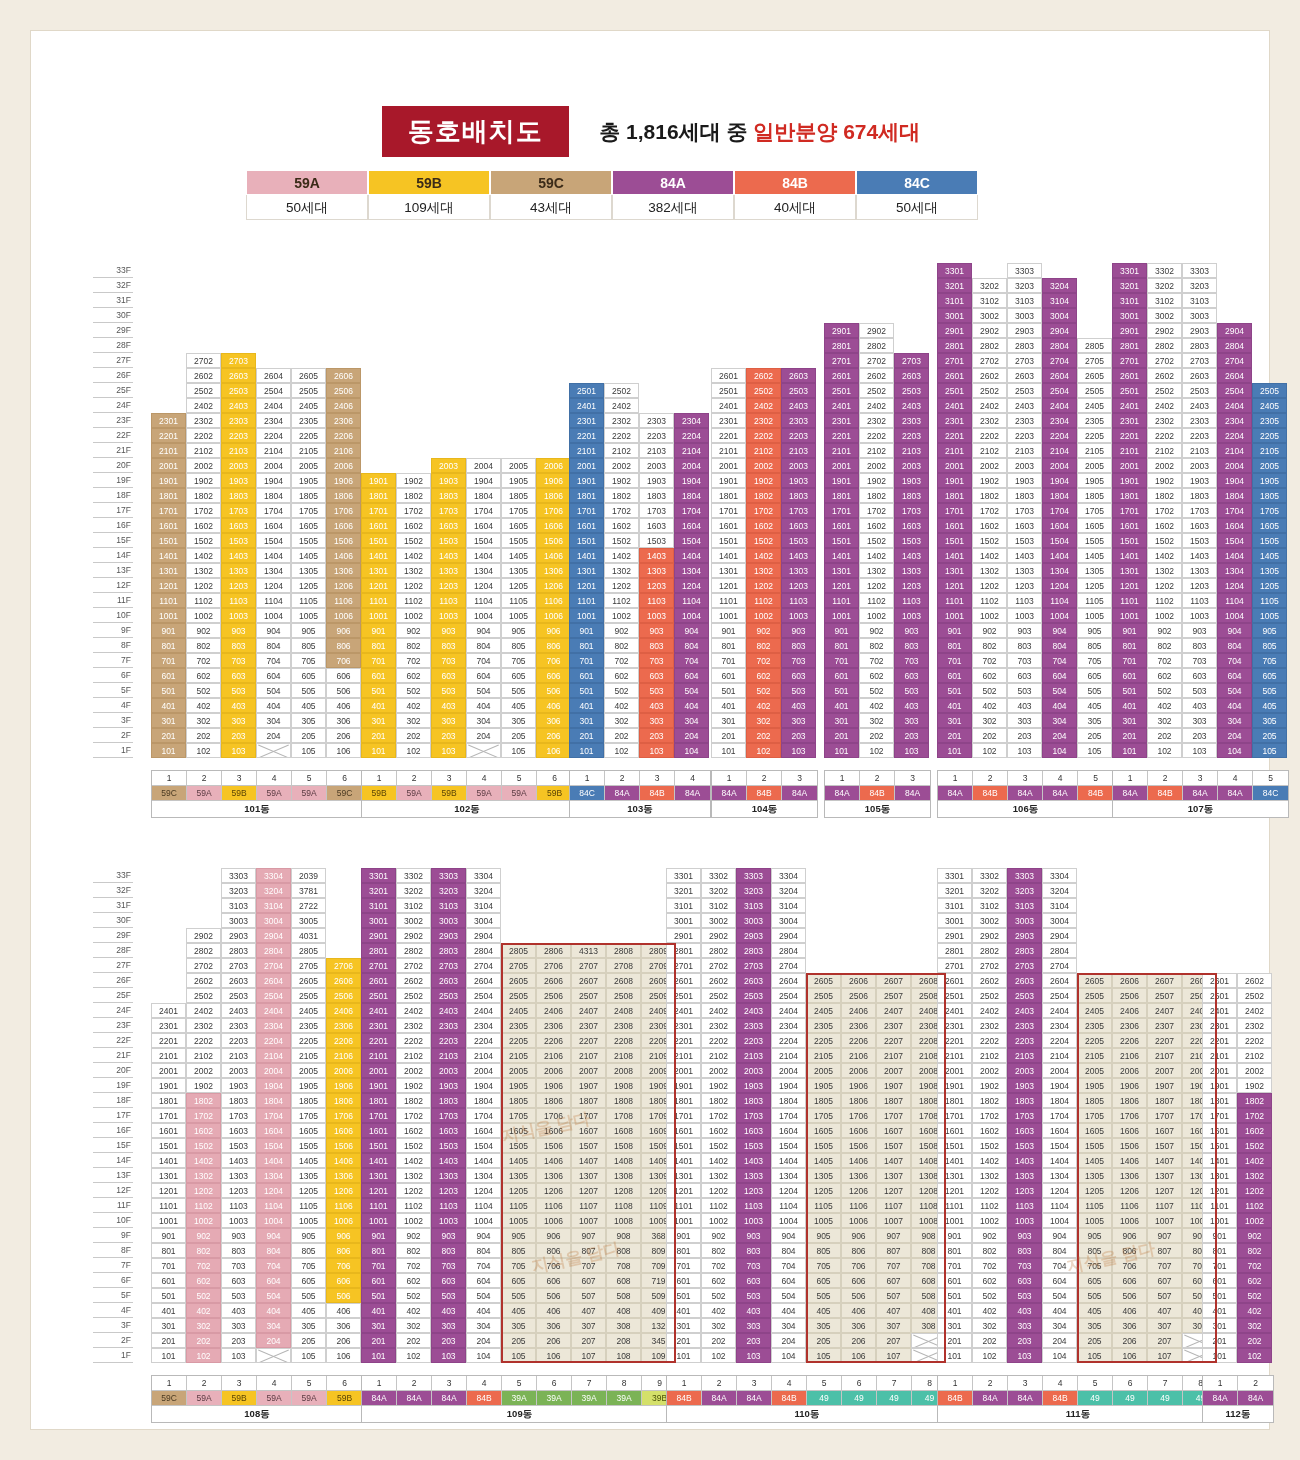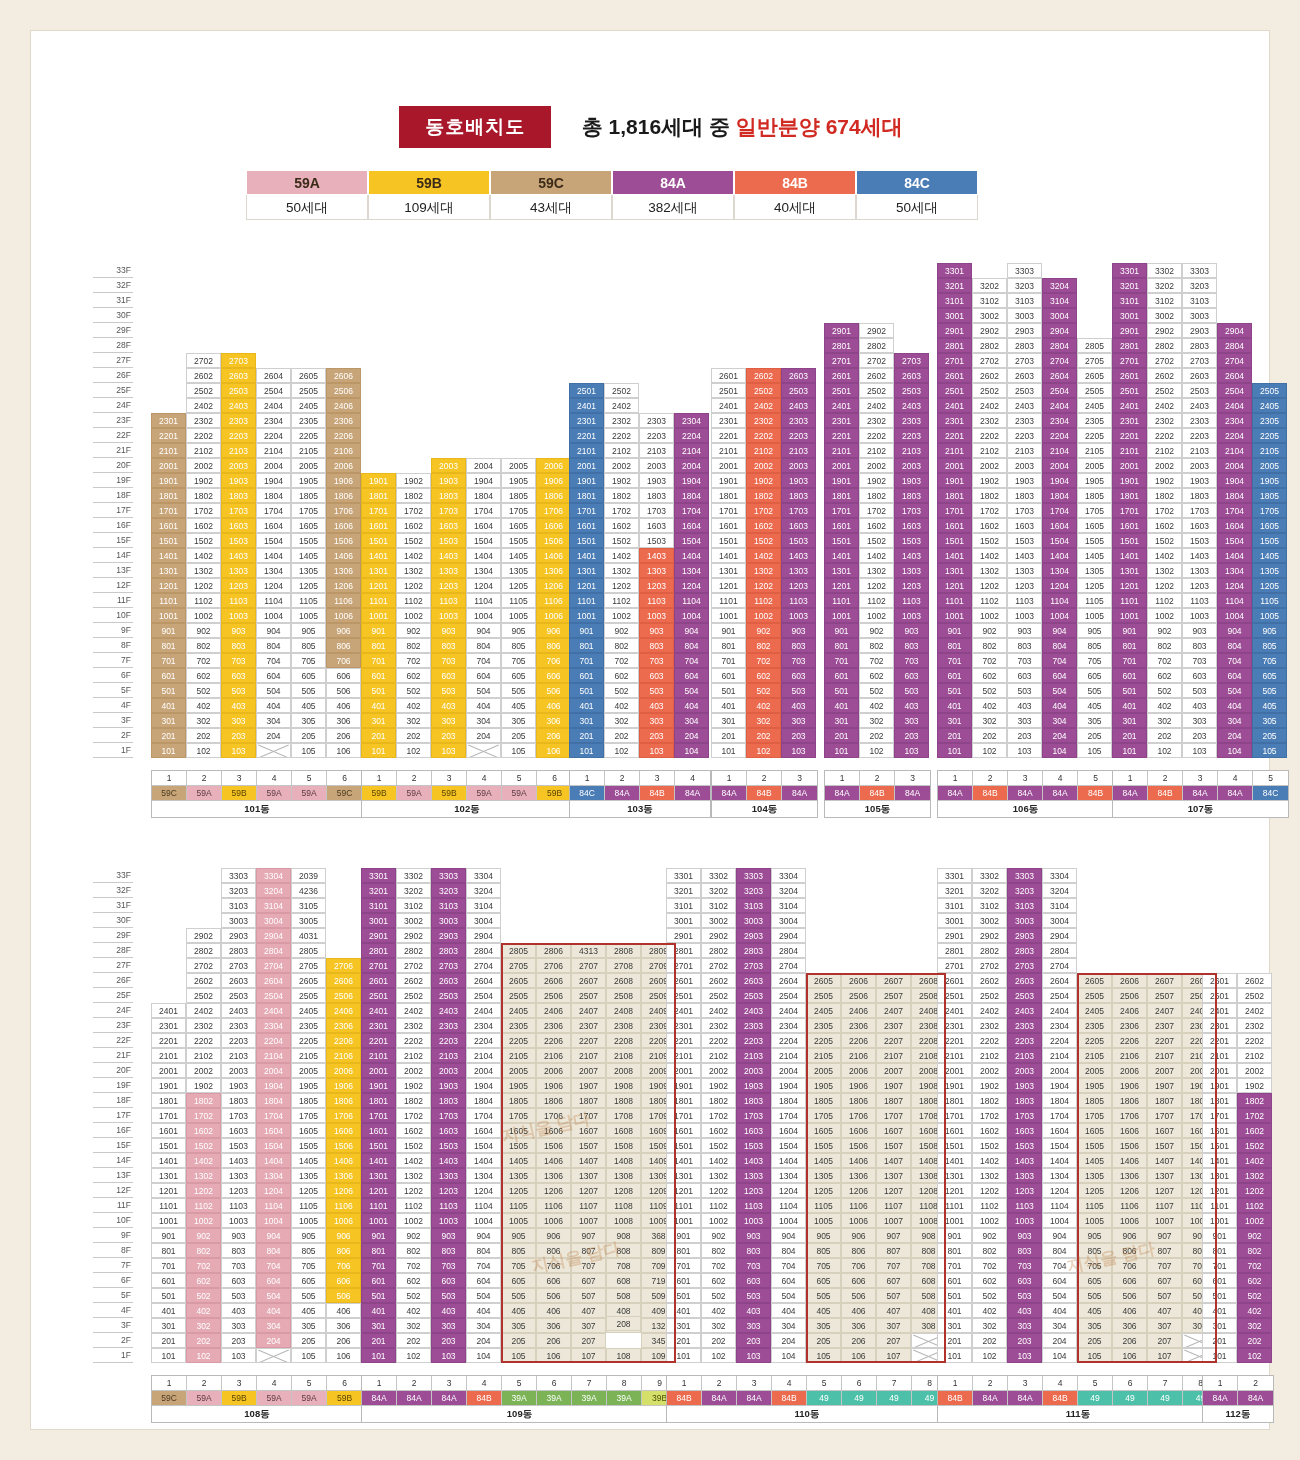--- a/index.html
+++ b/index.html
@@ -12,21 +12,21 @@
   }
   #sheet{
     position:absolute;left:30px;top:30px;width:1240px;height:1400px;
     background:#ffffff;border:1px solid #e0d8c8;box-sizing:border-box;
   }
 
   
   .hdr{position:absolute;left:0;top:75px;width:1240px;text-align:center;}
   .hdr-badge{
     display:inline-block;background:#a8182a;color:#fff;
-    font-size:19px;font-weight:bold;letter-spacing:1px;
+    font-size:26px;font-weight:bold;letter-spacing:1px;
     padding:8px 26px;vertical-align:middle;
   }
   .hdr-sub{
     display:inline-block;margin-left:26px;font-size:21px;font-weight:bold;
     color:#1a1a1a;vertical-align:middle;
   }
   .hdr-sub .em{color:#d02a22;}
 
   
   .legend{position:absolute;left:215px;top:139px;display:flex;}
@@ -1301,22 +1301,22 @@
         <div class="cell p59a" style="left: 105px; top: 360px;">904</div>
         <div class="cell p59a" style="left: 105px; top: 375px;">804</div>
         <div class="cell p59a" style="left: 105px; top: 390px;">704</div>
         <div class="cell p59a" style="left: 105px; top: 405px;">604</div>
         <div class="cell p59a" style="left: 105px; top: 420px;">504</div>
         <div class="cell p59a" style="left: 105px; top: 435px;">404</div>
         <div class="cell p59a" style="left: 105px; top: 450px;">304</div>
         <div class="cell p59a" style="left: 105px; top: 465px;">204</div>
         <div class="cell xx" style="left: 105px; top: 480px;"></div>
         <div class="cell w" style="left: 140px; top: 0px;">2039</div>
-        <div class="cell w" style="left: 140px; top: 15px;">4236</div>
-        <div class="cell w" style="left: 140px; top: 30px;">3105</div>
+        <div class="cell w" style="left: 140px; top: 15px;">3781</div>
+        <div class="cell w" style="left: 140px; top: 30px;">2722</div>
         <div class="cell w" style="left: 140px; top: 45px;">3005</div>
         <div class="cell w" style="left: 140px; top: 60px;">4031</div>
         <div class="cell w" style="left: 140px; top: 75px;">2805</div>
         <div class="cell w" style="left: 140px; top: 90px;">2705</div>
         <div class="cell w" style="left: 140px; top: 105px;">2605</div>
         <div class="cell w" style="left: 140px; top: 120px;">2505</div>
         <div class="cell w" style="left: 140px; top: 135px;">2405</div>
         <div class="cell w" style="left: 140px; top: 150px;">2305</div>
         <div class="cell w" style="left: 140px; top: 165px;">2205</div>
         <div class="cell w" style="left: 140px; top: 180px;">2105</div>
@@ -1623,21 +1623,21 @@
         <div class="cell beige" style="left: 245px; top: 315px;">1208</div>
         <div class="cell beige" style="left: 245px; top: 330px;">1108</div>
         <div class="cell beige" style="left: 245px; top: 345px;">1008</div>
         <div class="cell beige" style="left: 245px; top: 360px;">908</div>
         <div class="cell beige" style="left: 245px; top: 375px;">808</div>
         <div class="cell beige" style="left: 245px; top: 390px;">708</div>
         <div class="cell beige" style="left: 245px; top: 405px;">608</div>
         <div class="cell beige" style="left: 245px; top: 420px;">508</div>
         <div class="cell beige" style="left: 245px; top: 435px;">408</div>
         <div class="cell beige" style="left: 245px; top: 450px;">308</div>
-        <div class="cell beige" style="left: 245px; top: 448px;">208</div>
+        <div class="cell beige" style="left: 245px; top: 465px;">208</div>
         <div class="cell beige" style="left: 245px; top: 480px;">108</div>
         <div class="cell beige" style="left: 280px; top: 75px;">2809</div>
         <div class="cell beige" style="left: 280px; top: 90px;">2709</div>
         <div class="cell beige" style="left: 280px; top: 105px;">2609</div>
         <div class="cell beige" style="left: 280px; top: 120px;">2509</div>
         <div class="cell beige" style="left: 280px; top: 135px;">2409</div>
         <div class="cell beige" style="left: 280px; top: 150px;">2309</div>
         <div class="cell beige" style="left: 280px; top: 165px;">2209</div>
         <div class="cell beige" style="left: 280px; top: 180px;">2109</div>
         <div class="cell beige" style="left: 280px; top: 195px;">2009</div>

